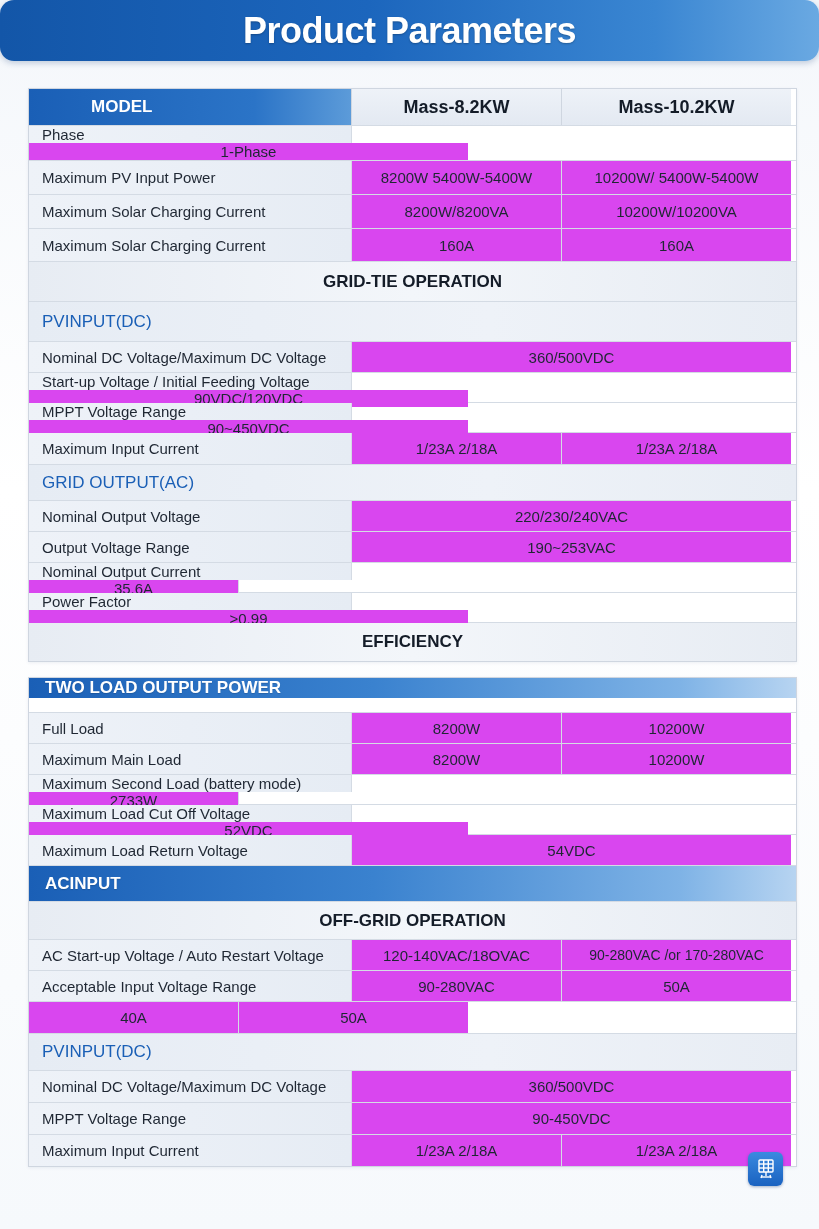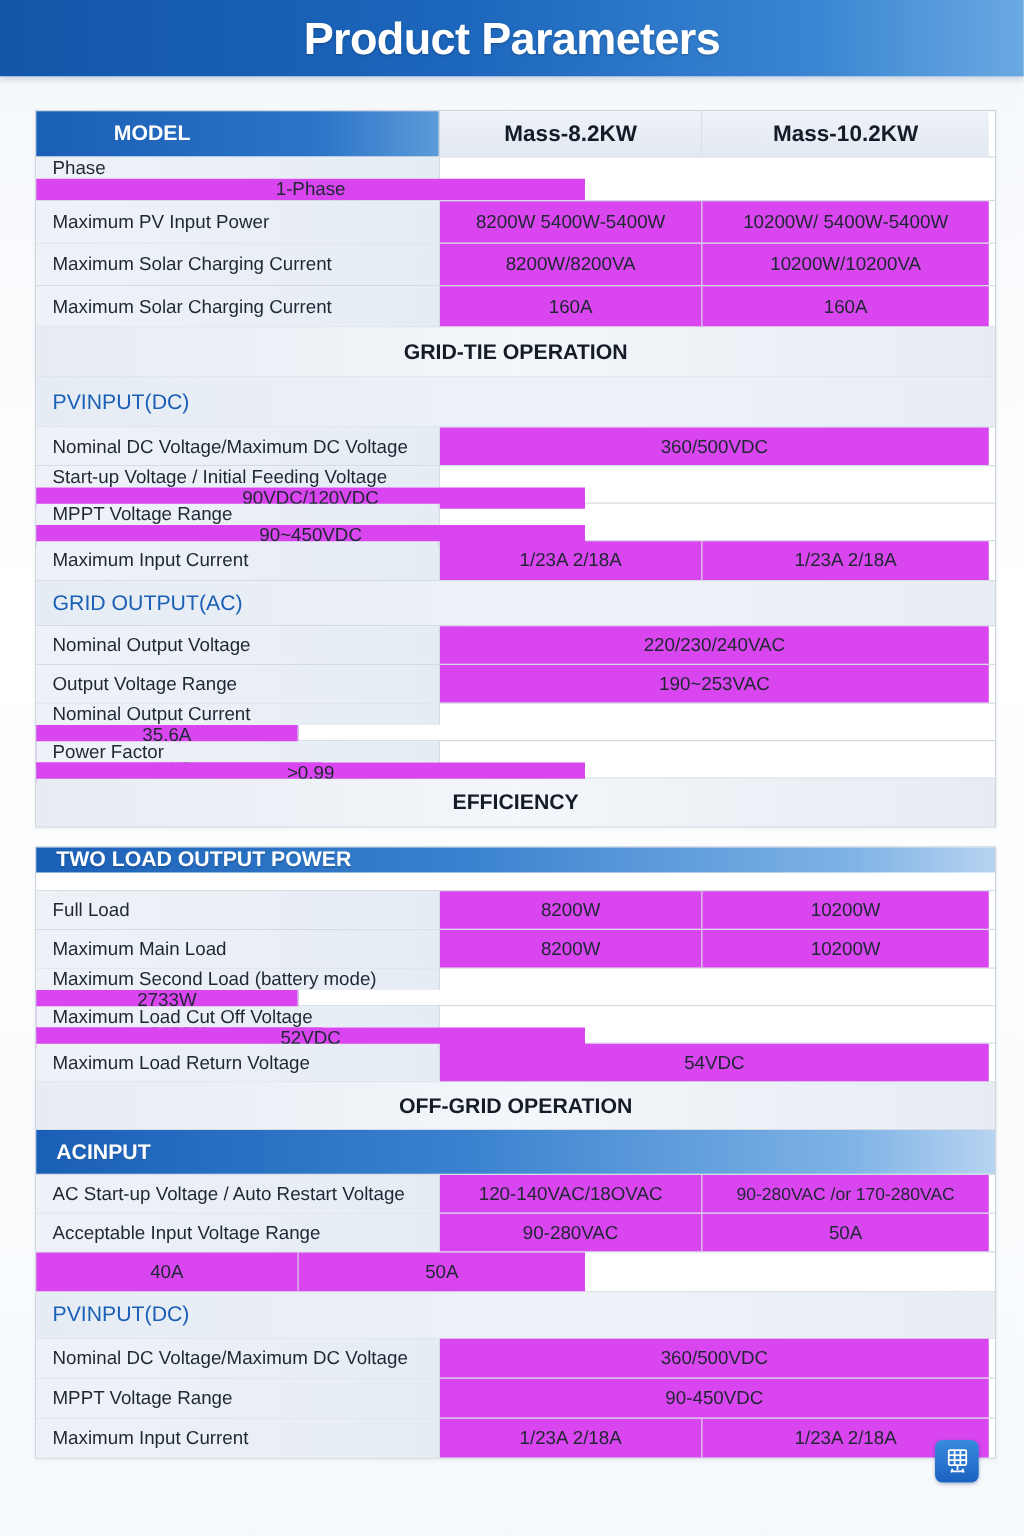--- a/index.html
+++ b/index.html
@@ -9,20 +9,21 @@
       font-family: "Liberation Sans", sans-serif;
       color: #1b2433;
       position: relative;
       overflow: hidden;
     }
     .banner {
       position: absolute; left: 0; top: 0; width: 819px; height: 61px;
       background: linear-gradient(90deg, #1356a8 0%, #1c66bd 45%, #3a86d2 80%, #6aa9e2 100%);
       display: flex; align-items: center; justify-content: center;
       box-shadow: 0 2px 6px rgba(20,60,120,0.25);
+      border-radius: 14px;
     }
     .banner h1 {
       font-family: "Liberation Sans", sans-serif;
       font-weight: bold; font-size: 36px; color: #ffffff;
       letter-spacing: -0.5px;
       text-shadow: 0 1px 2px rgba(0,0,0,0.25);
     }
     .table {
       position: absolute; left: 28px; width: 769px;
       border: 1px solid #cfd6e0;
@@ -204,26 +205,26 @@
   </div>
   <div class="row h30">
     <div class="cell label">Maximum Load Cut Off Voltage</div>
     <div class="cell val full">52VDC</div>
   </div>
   <div class="row h31">
     <div class="cell label">Maximum Load Return Voltage</div>
     <div class="cell val full">54VDC</div>
   </div>
 
+  <div class="row h36">
+    <div class="cell section-blue-bar">ACINPUT</div>
+  </div>
+
   <div class="row h38">
     <div class="cell section-center">OFF-GRID OPERATION</div>
-  </div>
-
-  <div class="row h36">
-    <div class="cell section-blue-bar">ACINPUT</div>
   </div>
   <div class="row h31">
     <div class="cell label">AC Start-up Voltage / Auto Restart Voltage</div>
     <div class="cell val a">120-140VAC/18OVAC</div>
     <div class="cell val b" style="font-size:14px;">90-280VAC /or 170-280VAC</div>
   </div>
   <div class="row h31">
     <div class="cell label">Acceptable Input Voltage Range</div>
     <div class="cell val a">90-280VAC</div>
     <div class="cell val b">50A</div>

